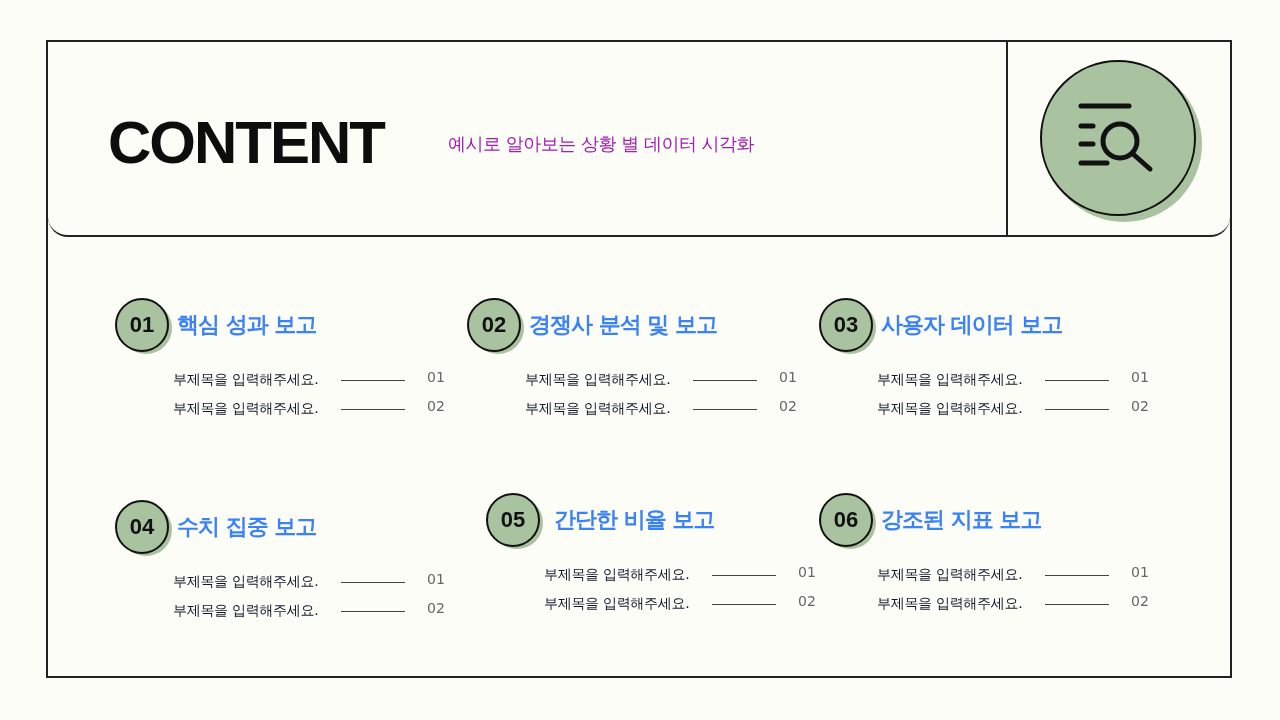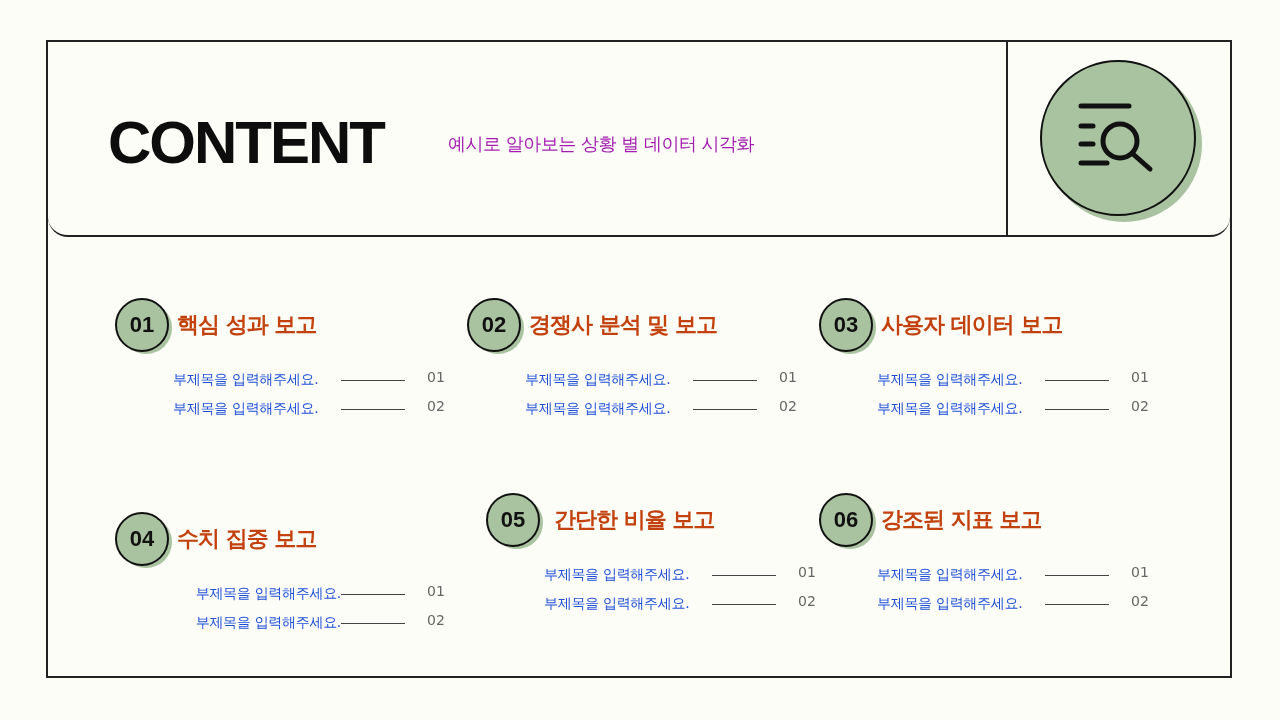--- a/index.html
+++ b/index.html
@@ -51,28 +51,28 @@
   }
   .num-circle {
     position:absolute; left:0; top:0; width:54px; height:54px;
     border-radius:50%; border:2px solid #111; box-sizing:border-box;
     background:#a9c2a0;
     display:flex; align-items:center; justify-content:center;
     font-family:"Liberation Sans", sans-serif; font-weight:700; font-size:22px; color:#111;
   }
   .item-title {
     position:absolute; left:62px; top:12px;
-    font-weight:700; font-size:22px; color:#c2410c; letter-spacing:-1px;
+    font-weight:700; font-size:22px; color:#3b82f6; letter-spacing:-1px;
     white-space:nowrap;
   }
   .sub-row {
     position:absolute; left:58px; height:20px; width:290px;
     display:flex; align-items:center;
   }
-  .sub-text { font-size:14px; color:#1d4ed8; width:168px; white-space:nowrap; letter-spacing:-0.3px; }
+  .sub-text { font-size:14px; color:#0f172a; width:168px; white-space:nowrap; letter-spacing:-0.3px; }
   .sub-line { width:64px; height:0; border-top:1.5px solid #444; margin-left:0; }
   .sub-num { font-size:14px; color:#666; margin-left:22px; position:relative; top:-3px; }
 </style>
 </head>
 <body>
 
 <div class="frame">
   <div class="header">
     <div class="title">CONTENT</div>
     <div class="subtitle">예시로 알아보는 상황 별 데이터 시각화</div>
@@ -141,21 +141,21 @@
       <span class="sub-line"></span>
       <span class="sub-num">01</span>
     </div>
   <div class="sub-row" style="top:101px;">
       <span class="sub-text">부제목을 입력해주세요.</span>
       <span class="sub-line"></span>
       <span class="sub-num">02</span>
     </div>
 </div>
 
-<div class="item" style="left:115px; top:512px;text-align:right;">
+<div class="item" style="left:115px; top:500px;">
   <div class="num-wrap">
       <div class="num-shadow"></div>
       <div class="num-circle">04</div>
     </div>
   <div class="item-title">수치 집중 보고</div>
   <div class="sub-row" style="top:72px;">
       <span class="sub-text">부제목을 입력해주세요.</span>
       <span class="sub-line"></span>
       <span class="sub-num">01</span>
     </div>

